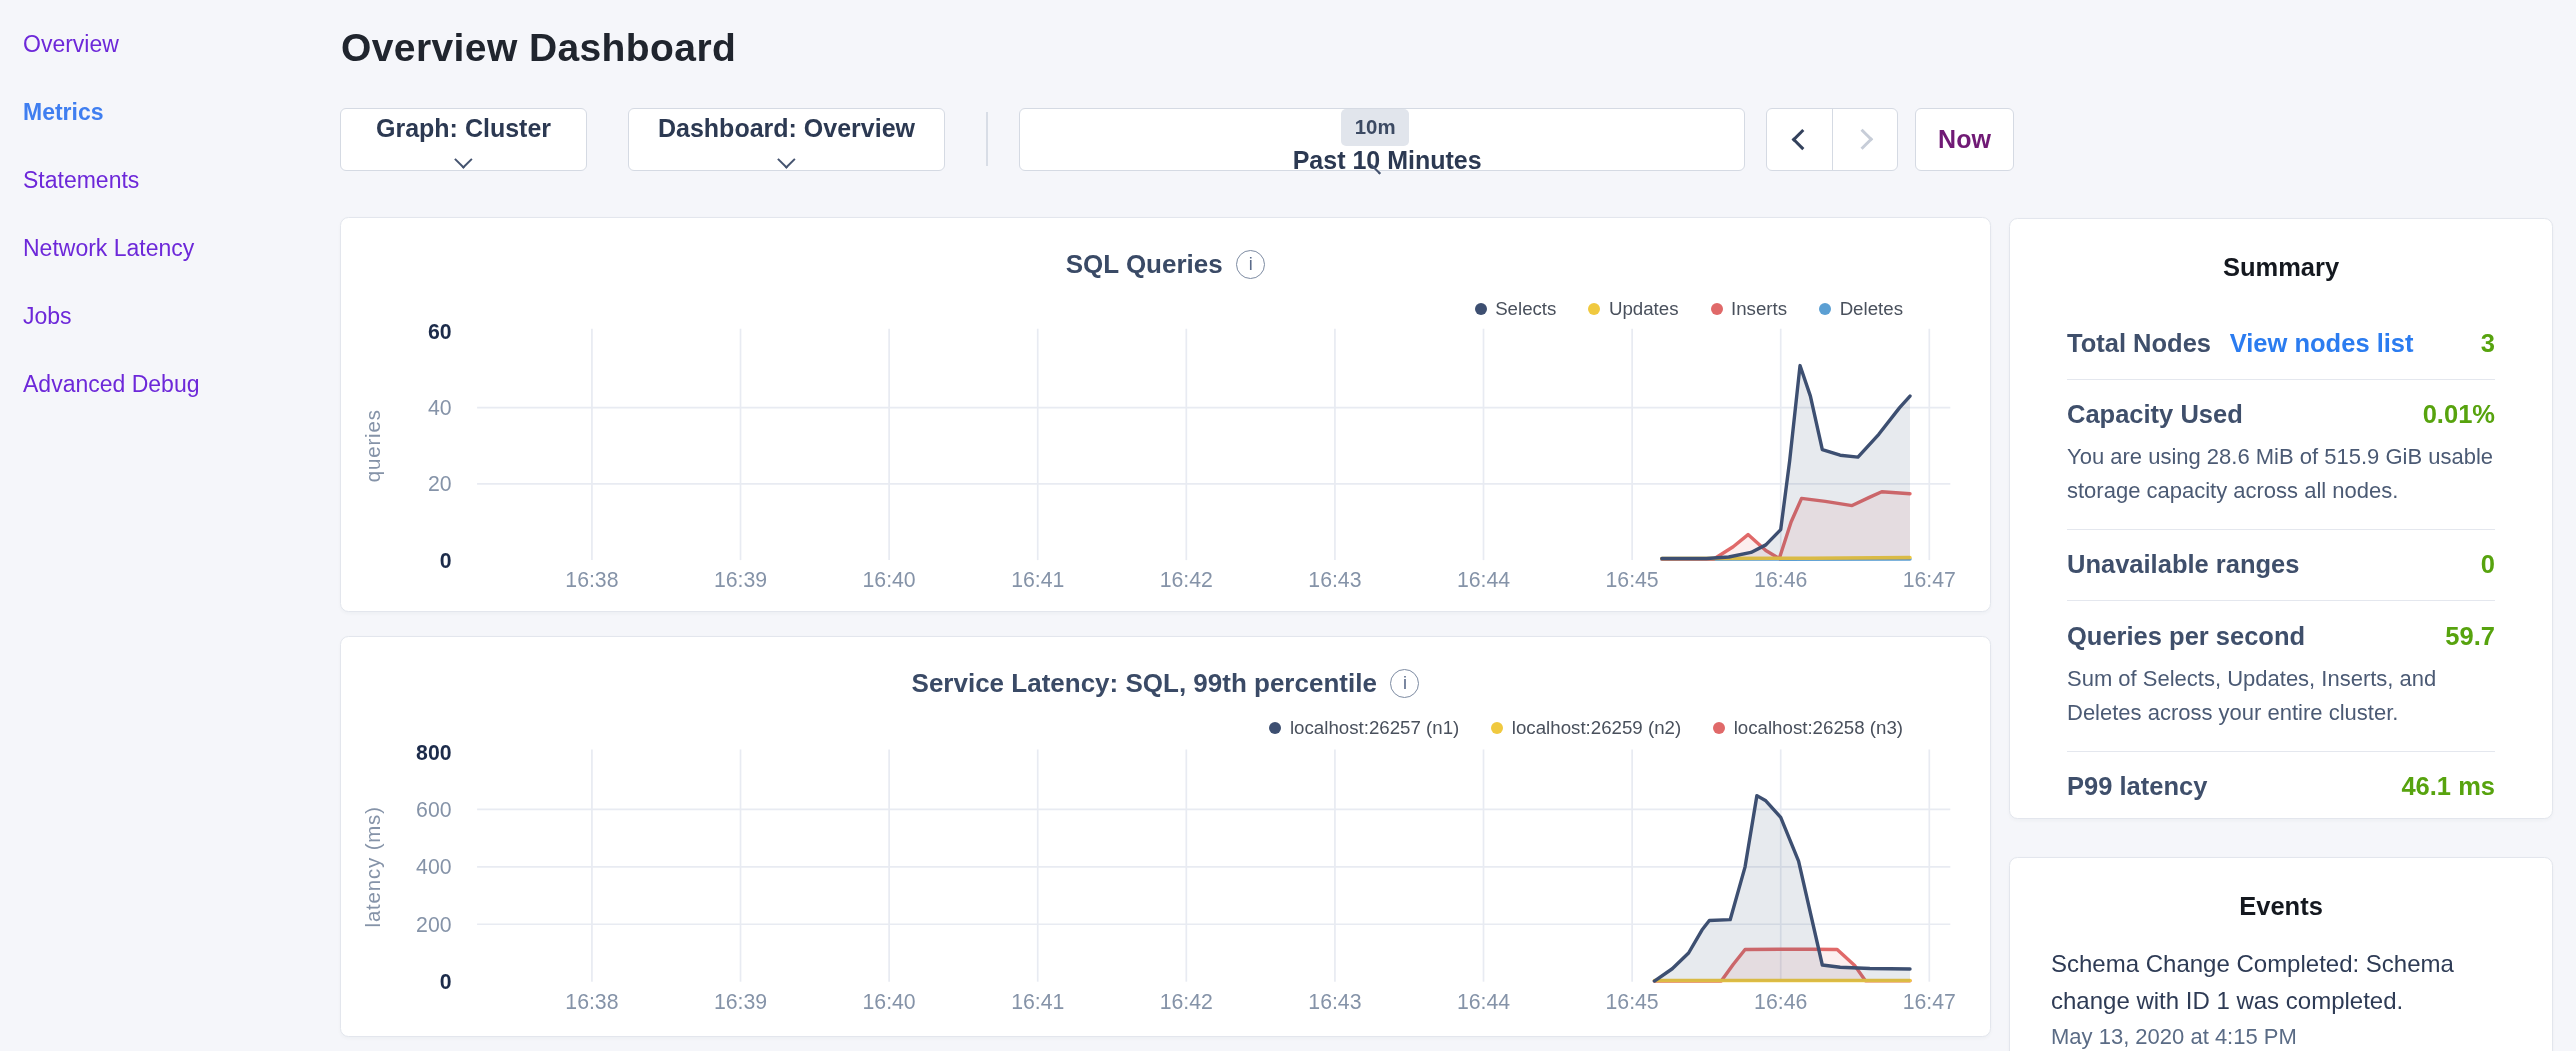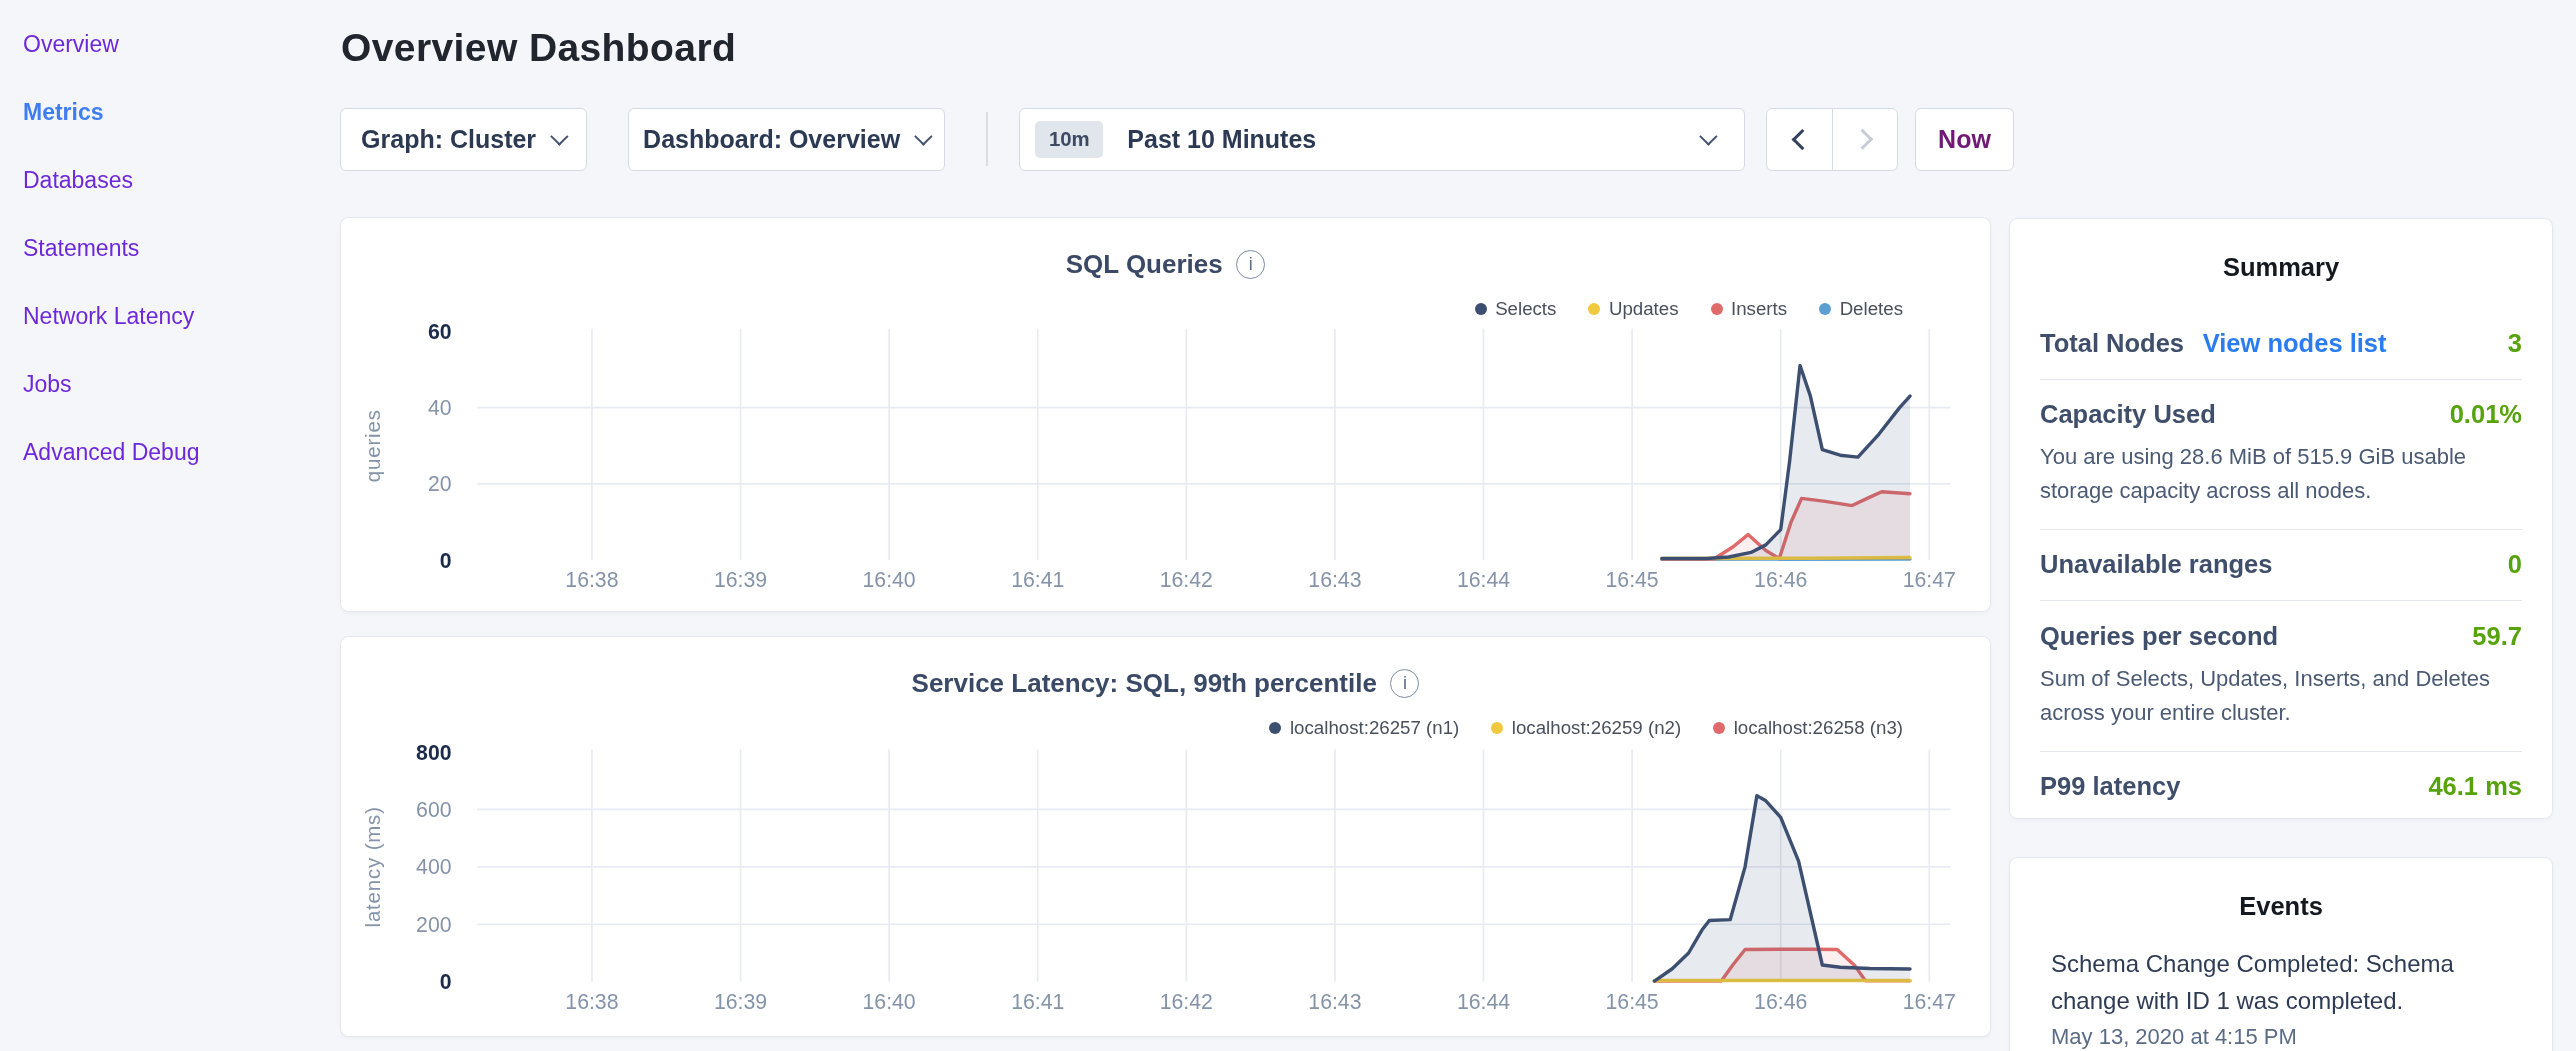--- a/index.html
+++ b/index.html
@@ -20,21 +20,21 @@
   
   .page-title {
     position:absolute; left:341px; top:25.5px;
     font-size:39px; font-weight:700; color:#20252e; letter-spacing:0.4px;
   }
   
   .ctl {
     position:absolute; top:108px; height:63px; background:#fff;
     border:0.9px solid #d5dae3; border-radius:6px;
     display:flex; align-items:center; justify-content:center;
-    font-size:25px; font-weight:700; color:#2c3952; cursor:pointer;
+    font-size:25px; font-weight:700; color:#2c3952; cursor:pointer;flex-direction:column;
   }
   .btn-graph { left:340px; width:247px; gap:17px; }
   .btn-dash  { left:628px; width:317px; gap:17px; }
   .chev-down {
     width:12.8px; height:12.8px; margin-top:-6.8px;
     border-right:2.6px solid #44536f; border-bottom:2.6px solid #44536f;
     transform:rotate(45deg);
   }
   .ctl-divider { position:absolute; left:986px; top:112px; height:54px; width:1.7px; background:#d8dde6; }
   .btn-time { left:1019px; width:726px; justify-content:flex-end; padding:0 29px 0 15.3px; }
@@ -74,21 +74,21 @@
   }
   .legend {
     position:absolute; top:80px; right:87px;
     display:flex; align-items:center; gap:32px;
   }
   .legend-item { display:flex; align-items:center; gap:8.5px; cursor:pointer; }
   .legend-dot { width:12px; height:12px; border-radius:50%; }
   .legend-label { font-size:18.7px; color:#49505c; }
   .chart-svg { position:absolute; left:0; top:0; cursor:crosshair; }
   
-  .summary-card { left:2009px; top:218px; width:544px; height:601px; padding:0 30px; }
+  .summary-card { left:2009px; top:218px; width:544px; height:601px; padding:0 57px; }
   .events-card  { left:2009px; top:857px; width:544px; height:238px; padding:0 41px; }
   .panel-title {
     margin-top:34px; text-align:center;
     font-size:25.5px; font-weight:700; color:#14181f;
   }
   .s-rows { margin-top:25.5px; }
   .s-row { padding:21px 0; }
   .s-row-top { display:flex; align-items:baseline; }
   .s-label { font-size:25.5px; font-weight:700; color:#3f4f6b; }
   .s-link { font-size:25.5px; font-weight:700; color:#2b7cf0; margin-left:18.7px; cursor:pointer; }
@@ -98,21 +98,20 @@
   .event-item { margin-top:24px; }
   .event-text { font-size:24px; line-height:37px; color:#2e3b55; }
   .event-time { margin-top:5.1px; font-size:22px; color:#5a6b85; }
 </style>
 </head>
 <body>
 
 <nav class="sidebar">
     <div class="side-item">Overview</div>
     <div class="side-item active">Metrics</div>
-    <div class="side-item">Databases</div>
     <div class="side-item">Statements</div>
     <div class="side-item">Network Latency</div>
     <div class="side-item">Jobs</div>
     <div class="side-item">Advanced Debug</div>
   </nav>
 
 <h1 class="page-title">Overview Dashboard</h1>
 
 <div class="ctl btn-graph">
   <span>Graph: Cluster</span>

